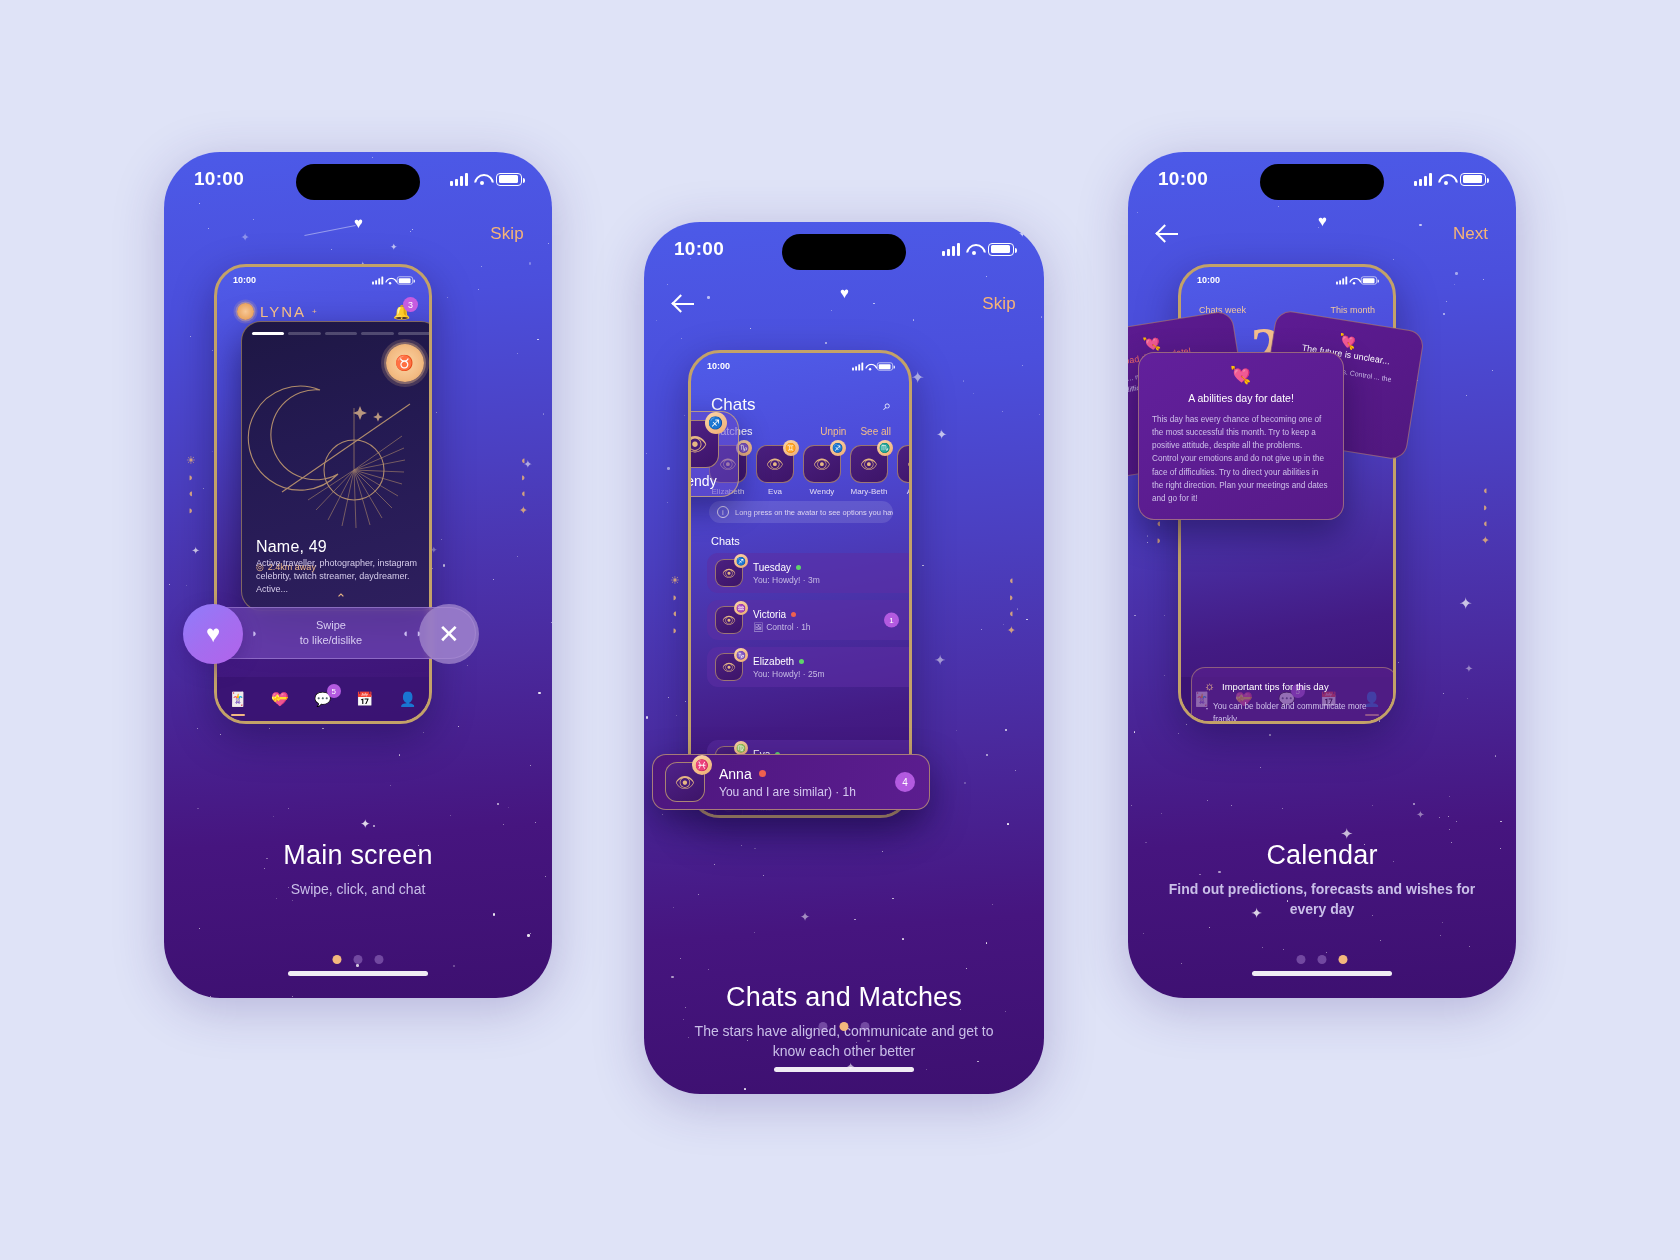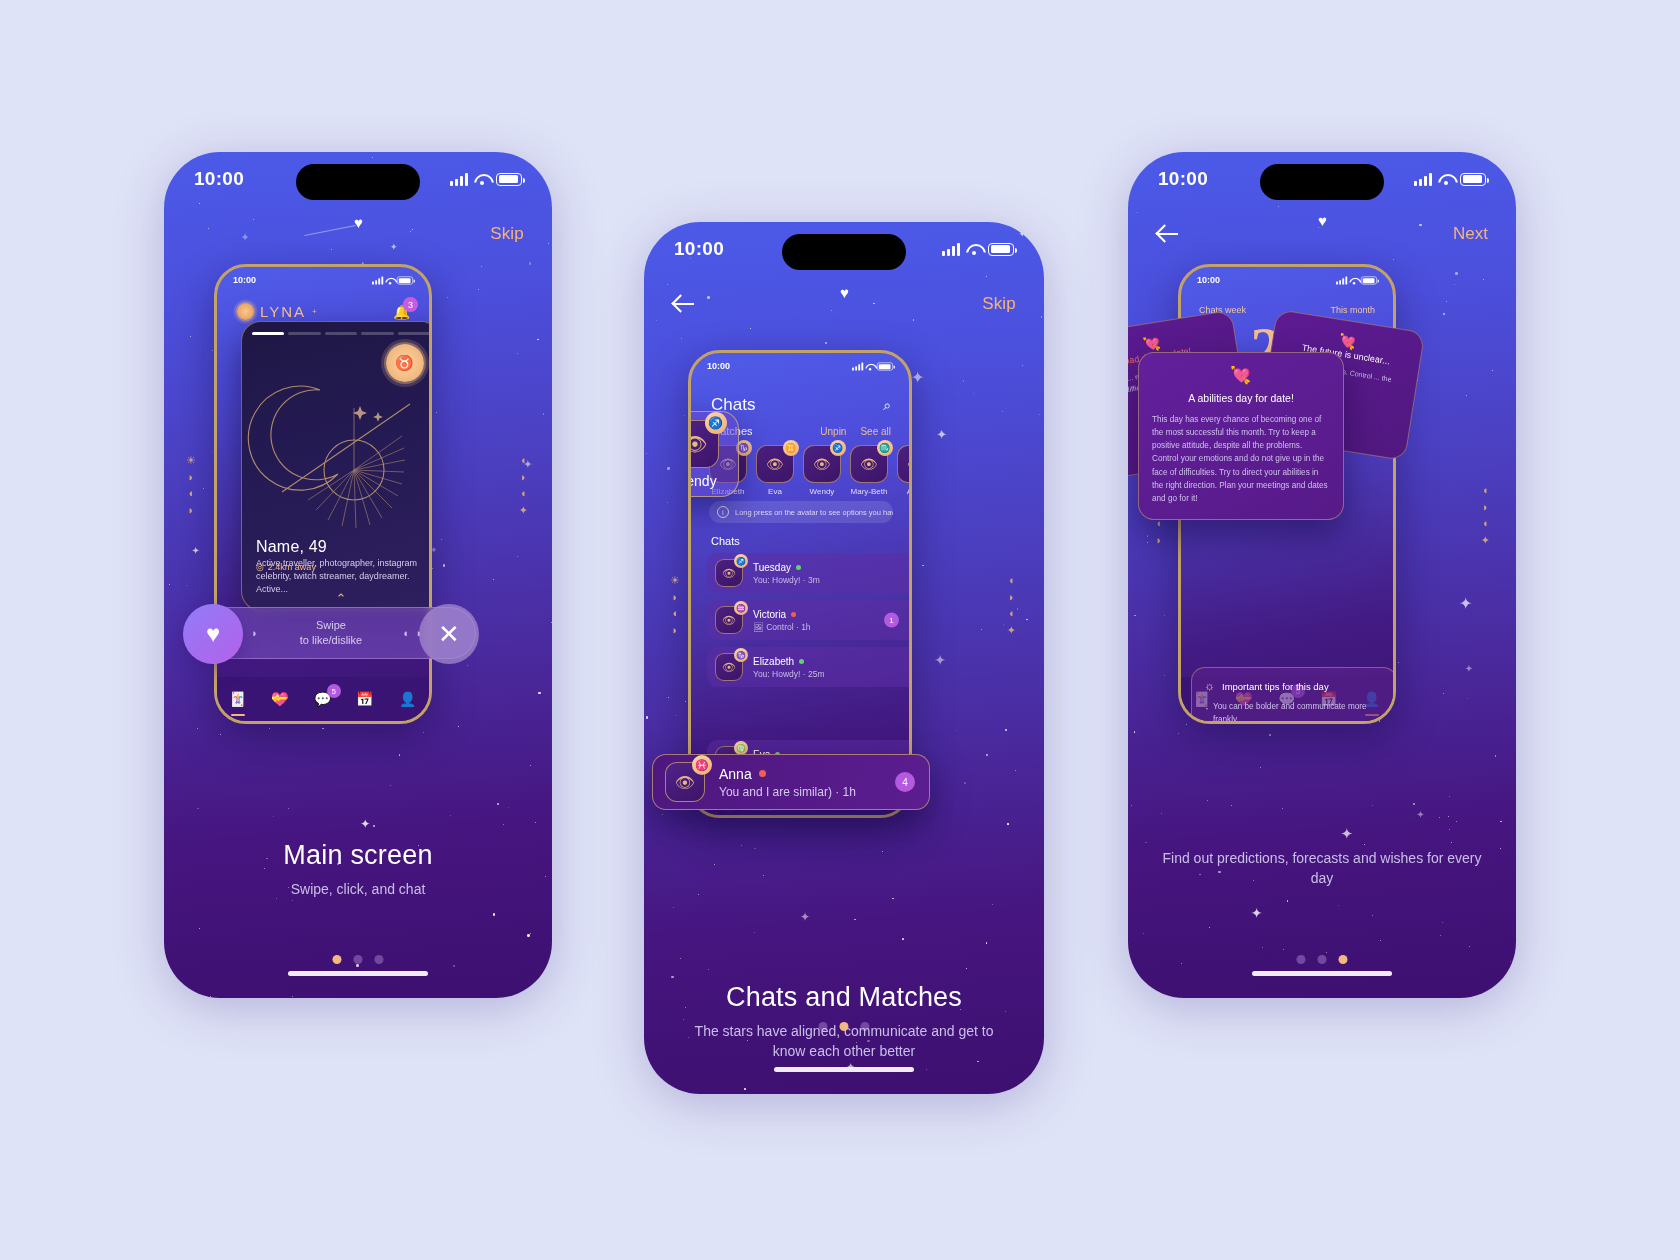--- a/index.html
+++ b/index.html
@@ -1050,21 +1050,22 @@
     <div class="tc-b">...u to keep a ... lems. Control ... the face of ... the right</div>
   </div>
 
   <div class="main-card">
     <div class="mc-ic">💘</div>
     <div class="mc-h">A abilities day for date!</div>
     <div class="mc-b">This day has every chance of becoming one of the most successful this month. Try to keep a positive attitude, despite all the problems. Control your emotions and do not give up in the face of difficulties. Try to direct your abilities in the right direction. Plan your meetings and dates and go for it!</div>
   </div>
 
   <div class="caption" style="top:688px;">
-    <div class="cap-sub" style="padding:0 34px;">Find out predictions, forecasts and wishes for every day</div>
+    <div class="cap-title">Calendar</div>
+    <div class="cap-sub" style="padding:0 34px;font-weight:bold;">Find out predictions, forecasts and wishes for every day</div>
   </div>
 
   <div class="dots" style="left:50%; transform:translateX(-50%); top:803px;">
     <i></i>
     <i></i>
     <i class="on"></i>
   </div>
   <div class="homebar"></div>
 </div>
 

